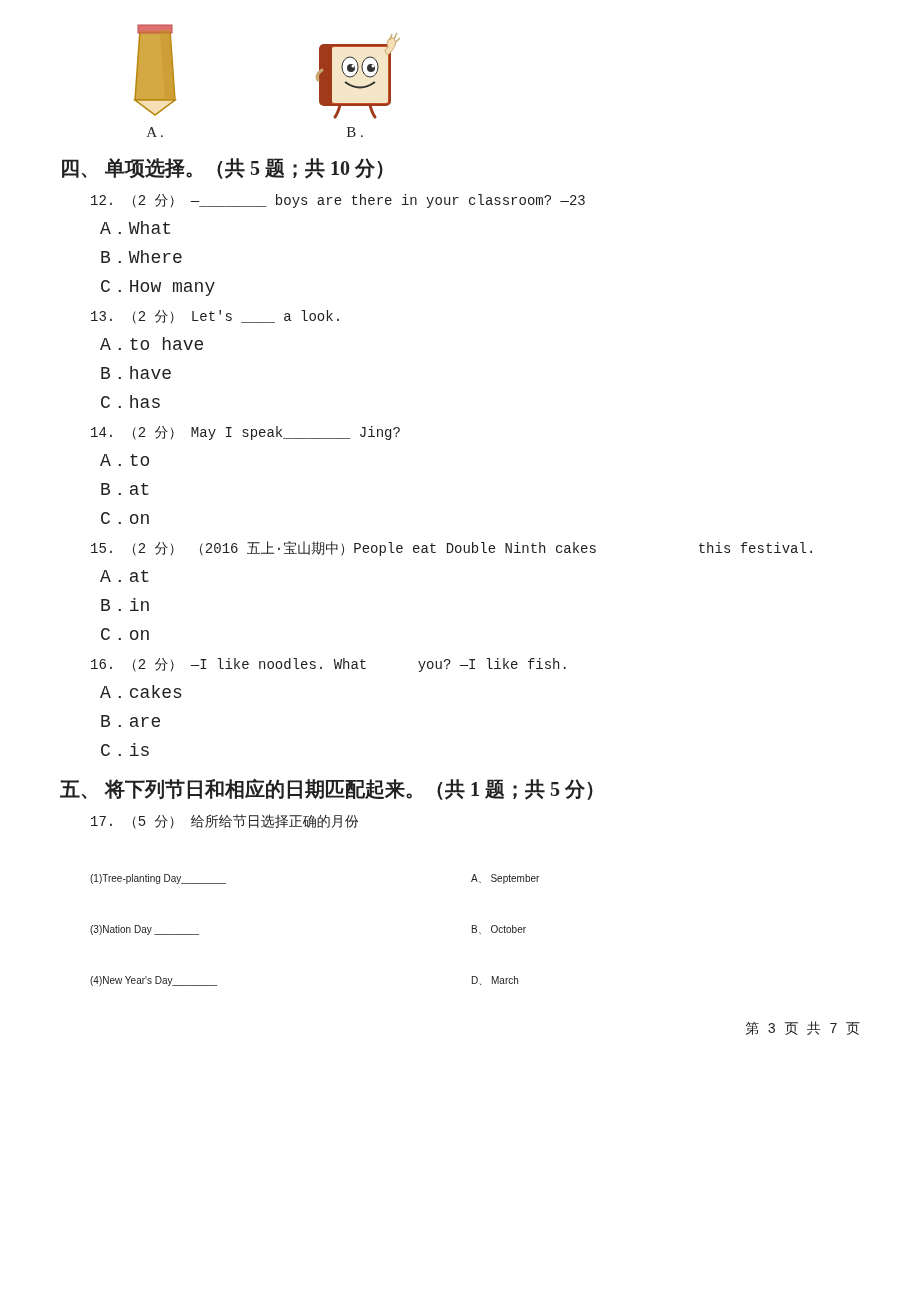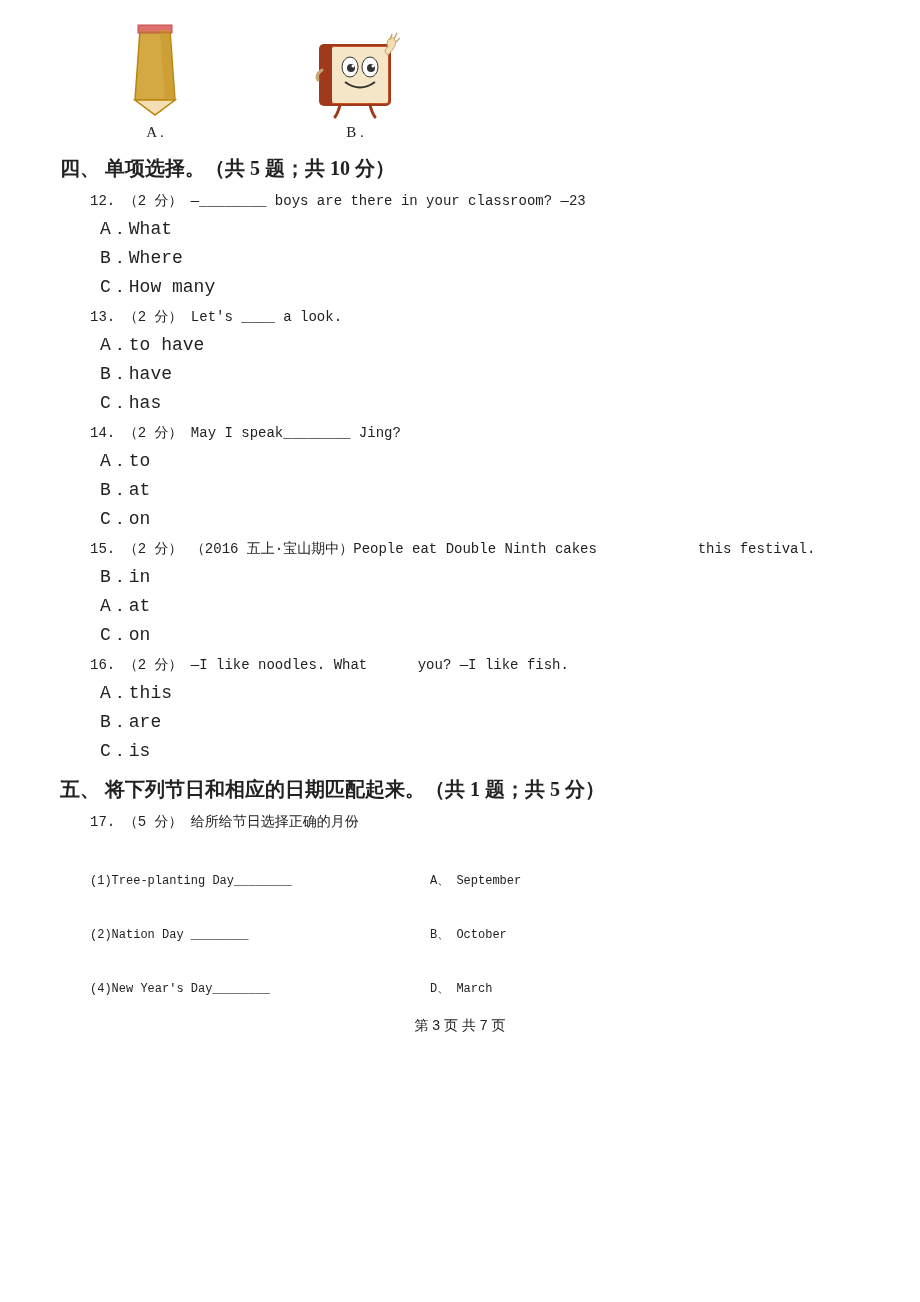--- a/index.html
+++ b/index.html
@@ -52,35 +52,36 @@
       font-family: "Courier New", monospace;
       font-size: 18px;
     }
     .matching-section {
       margin-top: 12px;
     }
     .matching-row {
       display: flex;
       align-items: baseline;
       margin: 8px 0;
-      font-family: Liberation Mono, monospace;
-      font-size: 12px;
+      font-family: Liberation Sans, sans-serif;
+      font-size: 10px;
+      gap: 41px;
     }
     .matching-left {
       width: 340px;
     }
     .matching-right {
       width: 200px;
       margin-top: 29px;
     }
     .page-footer {
-      text-align: center;
-      margin-top: 20px;
+      text-align: right;
+      margin-top: 32px;
       font-size: 14px;
-      font-family: Liberation Sans, sans-serif;
+      font-family: Liberation Mono, monospace;
     }
     
     .pencil-svg { width: 70px; height: 100px; }
     .book-svg { width: 90px; height: 95px; }
   </style>
 </head>
 <body>
 
 <div class="images-row">
   <div class="image-box">
@@ -174,32 +175,32 @@
   <div class="option">B．at</div>
   <div class="option">C．on</div>
 </div>
 
 <div class="question-block">
   <div class="question-stem">
     <span>15.</span>
     <span>（2 分）</span>
     <span> （2016 五上·宝山期中）People eat Double Ninth cakes&nbsp;&nbsp;&nbsp;&nbsp;&nbsp;&nbsp;&nbsp;&nbsp;&nbsp;&nbsp;&nbsp;&nbsp;this festival.</span>
   </div>
+  <div class="option">A．at</div>
   <div class="option">B．in</div>
-  <div class="option">A．at</div>
   <div class="option">C．on</div>
 </div>
 
 <div class="question-block">
   <div class="question-stem">
     <span>16.</span>
     <span>（2 分）</span>
     <span> —I like noodles. What&nbsp;&nbsp;&nbsp;&nbsp;&nbsp; you? —I like fish.</span>
   </div>
-  <div class="option">A．this</div>
+  <div class="option">A．cakes</div>
   <div class="option">B．are</div>
   <div class="option">C．is</div>
 </div>
 
 <div class="section-header">
   <span class="section-title">五、 将下列节日和相应的日期匹配起来。（共 1 题；共 5 分）</span>
 </div>
 
 <div class="question-block">
   <div class="question-stem">
@@ -207,21 +208,21 @@
     <span>（5 分）</span>
     <span> 给所给节日选择正确的月份</span>
   </div>
 
   <div class="matching-section">
     <div class="matching-row">
       <span class="matching-left">(1)Tree-planting Day________</span>
       <span class="matching-right">A、 September</span>
     </div>
     <div class="matching-row">
-      <span class="matching-left">(2)Nation Day ________</span>
+      <span class="matching-left">(3)Nation Day ________</span>
       <span class="matching-right">B、 October</span>
     </div>
     <div class="matching-row">
       <span class="matching-left">(4)New Year's Day________</span>
       <span class="matching-right">D、 March</span>
     </div>
   </div>
 </div>
 
 <div class="page-footer">

